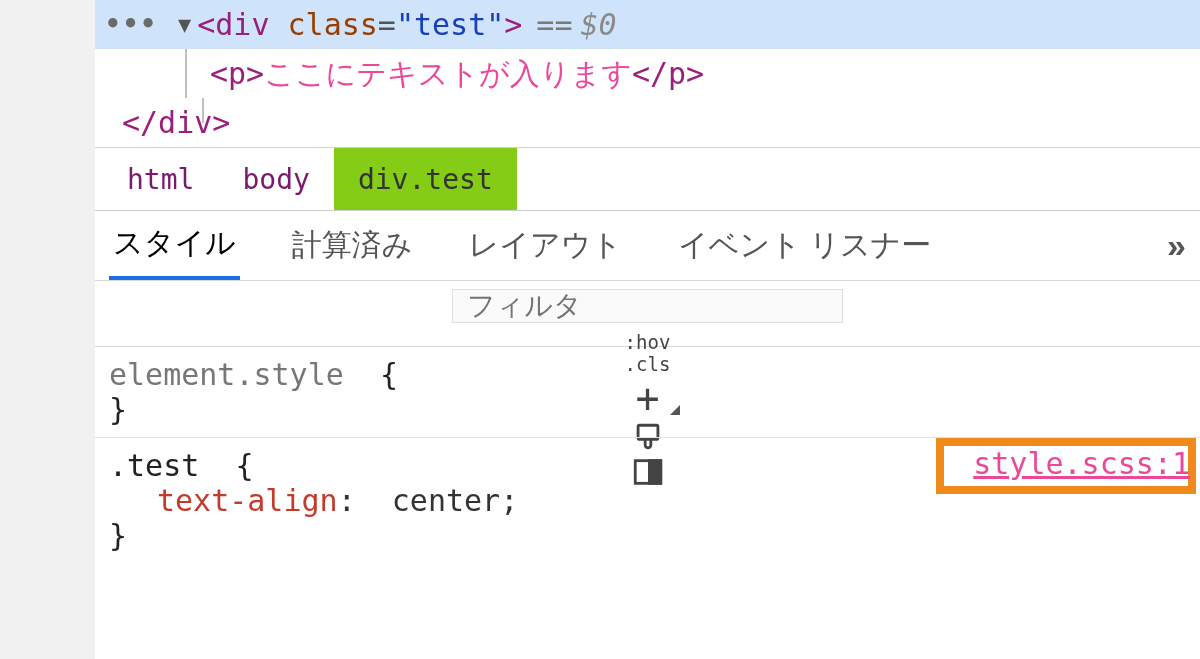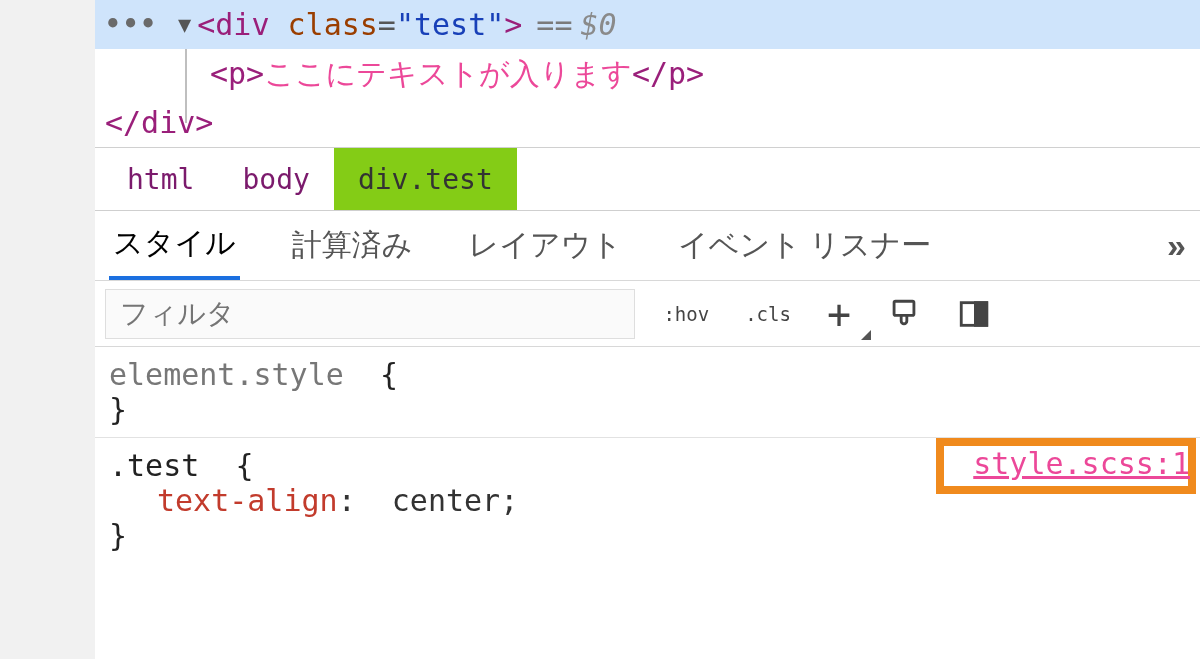--- a/index.html
+++ b/index.html
@@ -16,36 +16,36 @@
   .tri { color: #555; font-size: 22px; margin-right: 6px; }
   .tag-angle, .tag-name { color: #9a1f7a; }
   .attr-name { color: #9a3e00; }
   .attr-eq { color: #555; }
   .attr-value { color: #1840b8; }
   .selected-eq { color: #7a7a7a; font-style: italic; margin-left: 14px; }
   .selected-var { color: #8a8a8a; font-style: italic; margin-left: 8px; }
   .dom-text { color: #ec4899; }
   .indent-1 { padding-left: 115px; position: relative; }
   .indent-1::before { content: ""; position: absolute; left: 90px; top: 0; bottom: 0; width: 2px; background: #bfbfbf; }
-  .indent-0close { position: relative; }
+  .indent-0close { position: relative; margin-left: 17px; }
   .indent-0close::before { content: ""; position: absolute; left: 90px; top: 0; bottom: 50%; width: 2px; background: #bfbfbf; }
 
   
   .crumbs { display: flex; align-items: stretch; border-top: 1px solid #d0d0d0; border-bottom: 1px solid #cfcfcf; height: 64px; padding-left: 8px; font-family: Menlo, Consolas, monospace; font-size: 28px; }
   .crumb { display: flex; align-items: center; padding: 0 24px; color: #7b1a6c; cursor: pointer; }
   .crumb.active { background: #84cc16; color: #333; }
 
   
   .subtabs { display: flex; align-items: center; height: 70px; border-bottom: 1px solid #d8d8d8; padding: 0 14px; font-size: 30px; color: #555; gap: 48px; }
   .subtab { padding: 12px 4px; cursor: pointer; }
   .subtab.active { color: #000; border-bottom: 4px solid #1b6fe0; }
   .more-chevron { margin-left: auto; font-weight: bold; font-size: 34px; color: #555; cursor: pointer; }
 
   
-  .toolbar { display: flex; align-items: center; height: 66px; border-bottom: 1px solid #d8d8d8; font-size: 28px; }
+  .toolbar { display: flex; align-items: center; height: 66px; border-bottom: 1px solid #d8d8d8; font-size: 28px; flex-direction: column; }
   .filter-input { flex: 0 0 48%; height: 50px; margin: 8px 10px; background: #fafafa; border: 1px solid #dedede; padding: 0 14px; font-size: 28px; color: #888; font-family: inherit; outline: none; }
   .tool-btn { font-family: Menlo, Consolas, monospace; font-size: 19px; color: #444; padding: 0 18px; cursor: pointer; display: flex; align-items: center; height: 100%; }
   .plus { font-size: 40px; font-weight: 300; position: relative; }
   .plus::after { content: ""; position: absolute; right: -2px; bottom: 6px; width: 0; height: 0; border-left: 10px solid transparent; border-bottom: 10px solid #555; }
   .icon-svg { width: 34px; height: 34px; }
 
   
   .rules { font-family: Menlo, Consolas, monospace; font-size: 30px; }
   .rule { padding: 10px 14px; border-bottom: 1px solid #e2e2e2; position: relative; }
   .sel { color: #777; }

